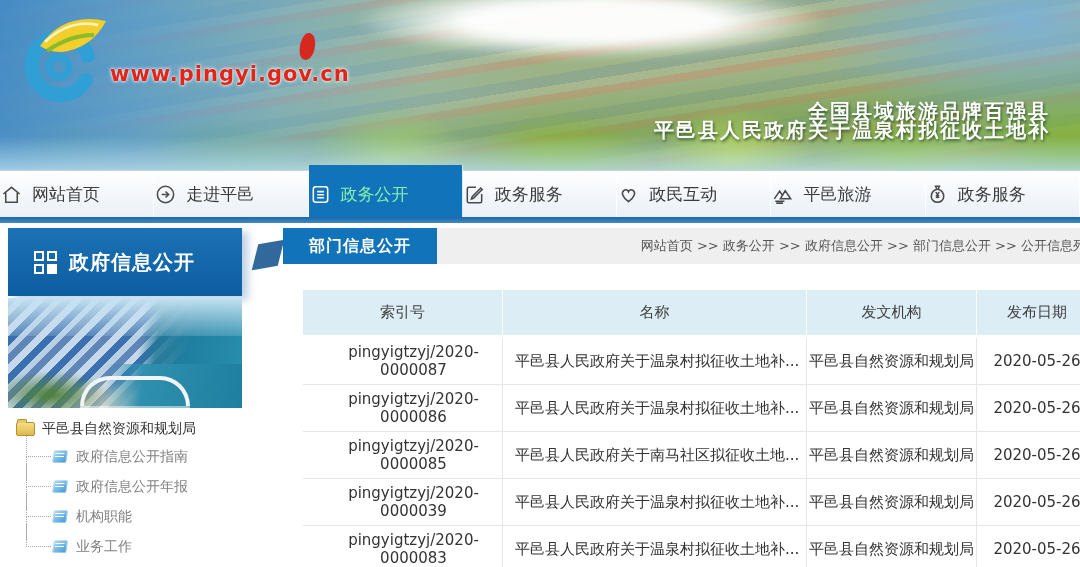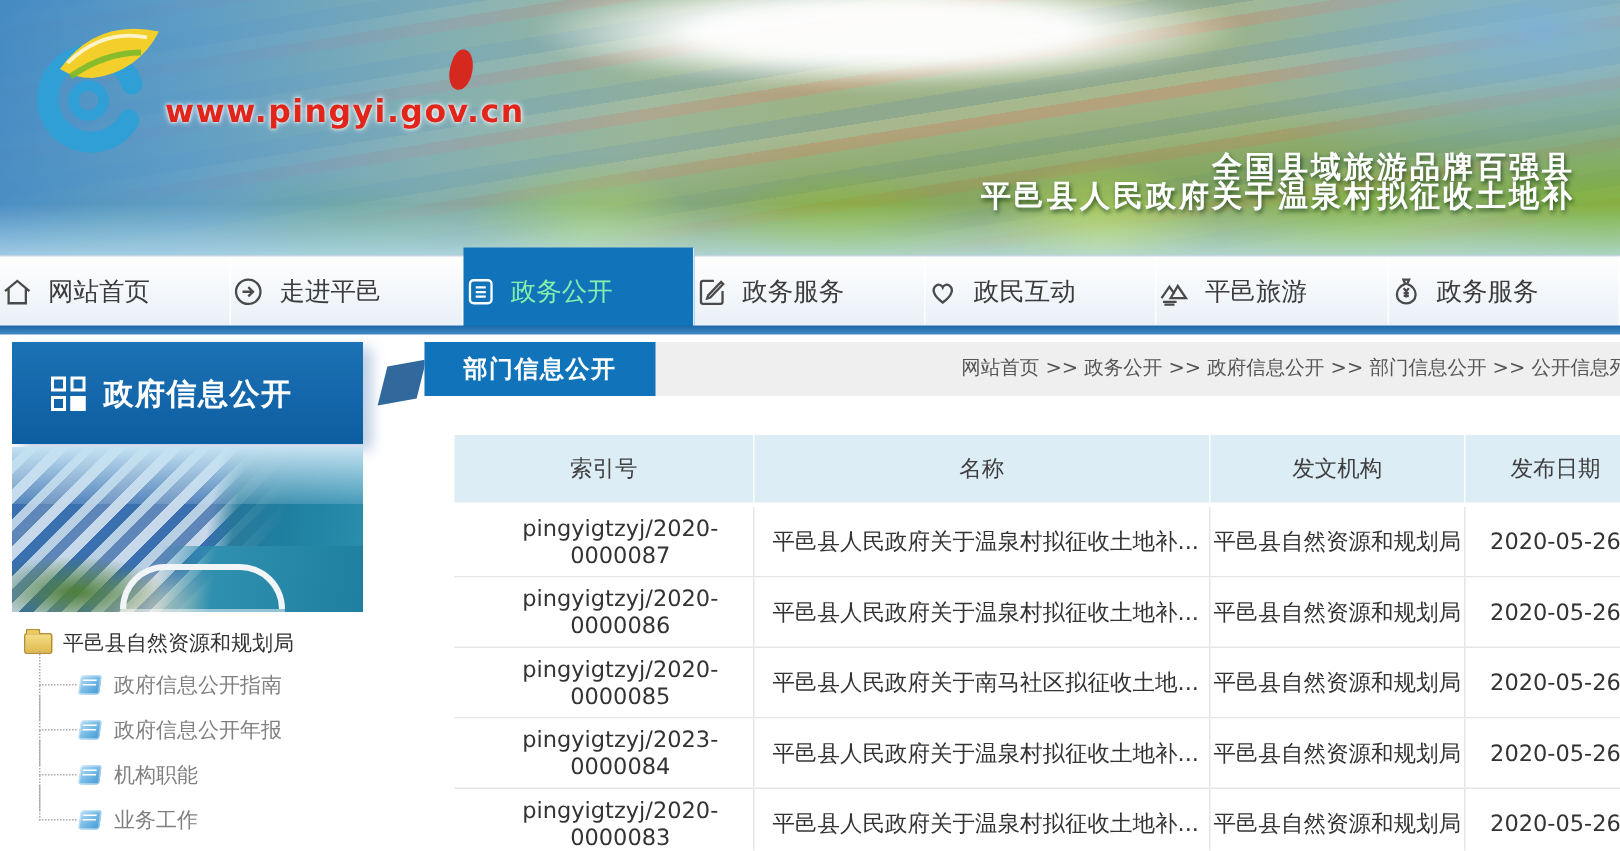--- a/index.html
+++ b/index.html
@@ -260,21 +260,21 @@
     <div class="c3">平邑县自然资源和规划局</div>
     <div class="c4">2020-05-26</div>
   </div>
   <div class="t-row">
     <div class="c1">pingyigtzyj/2020-0000085</div>
     <div class="c2">平邑县人民政府关于南马社区拟征收土地...</div>
     <div class="c3">平邑县自然资源和规划局</div>
     <div class="c4">2020-05-26</div>
   </div>
   <div class="t-row">
-    <div class="c1">pingyigtzyj/2023-0000084</div>
+    <div class="c1">pingyigtzyj/2020-0000039</div>
     <div class="c2">平邑县人民政府关于温泉村拟征收土地补...</div>
     <div class="c3">平邑县自然资源和规划局</div>
     <div class="c4">2020-05-26</div>
   </div>
   <div class="t-row">
     <div class="c1">pingyigtzyj/2020-0000083</div>
     <div class="c2">平邑县人民政府关于温泉村拟征收土地补...</div>
     <div class="c3">平邑县自然资源和规划局</div>
     <div class="c4">2020-05-26</div>
   </div>

